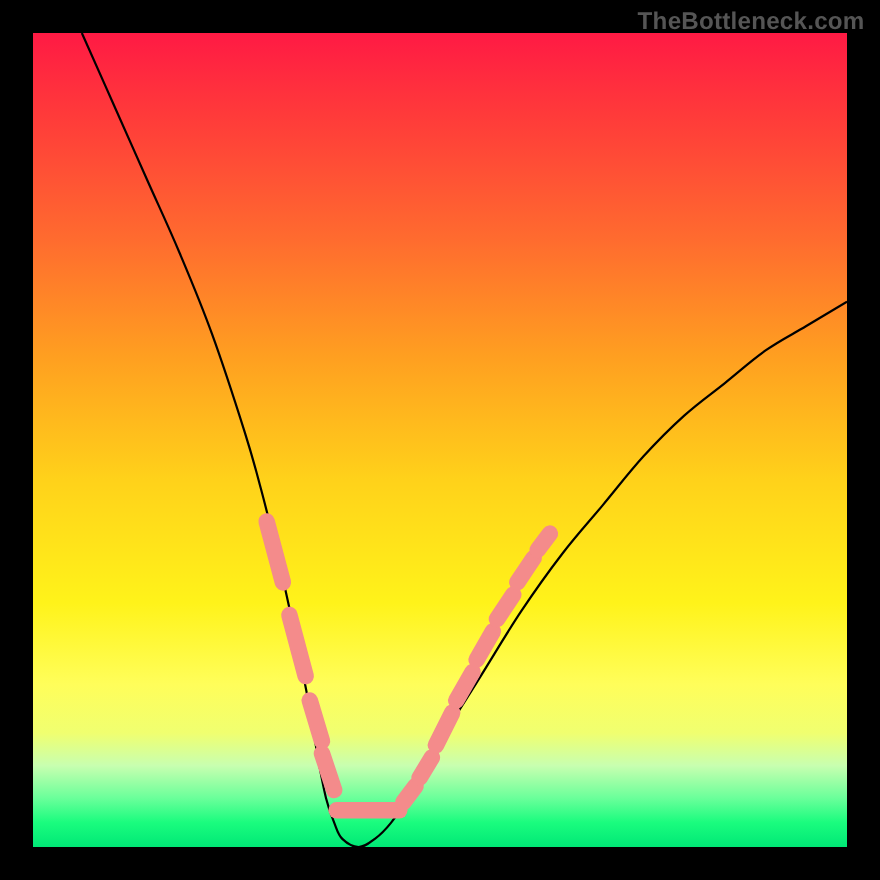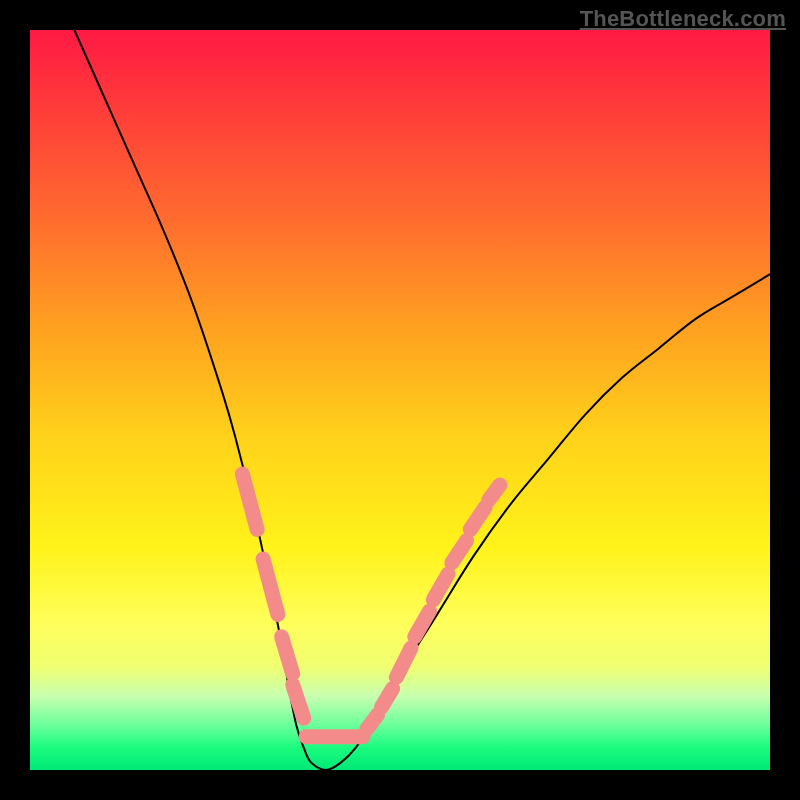--- a/index.html
+++ b/index.html
@@ -34,21 +34,20 @@
   }
   .watermark {
     position: absolute;
     top: 6px;
     right: 14px;
     color: #555;
     font-size: 22px;
     font-weight: 600;
     letter-spacing: 0.2px;
     z-index: 10;
-    text-decoration: underline;
   }
   svg {
     position: absolute;
     left: 0;
     top: 0;
   }
 </style>
 </head>
 <body>
 

